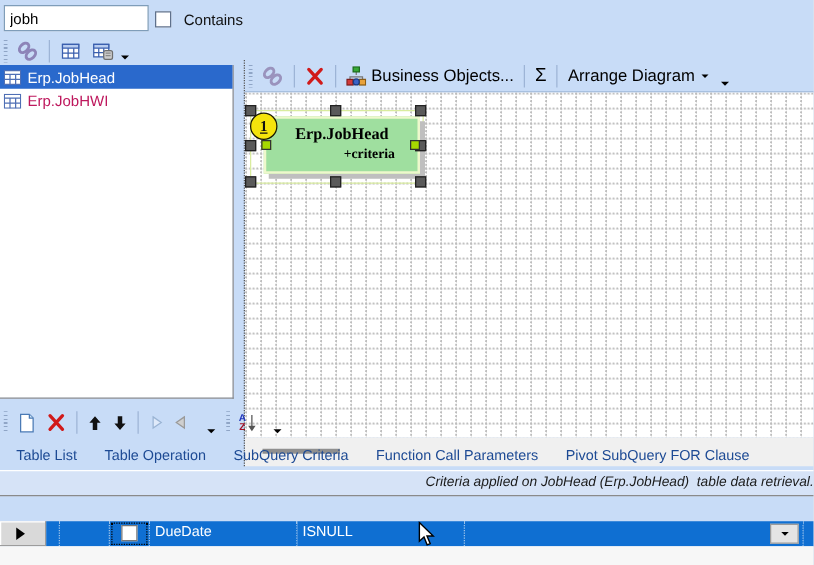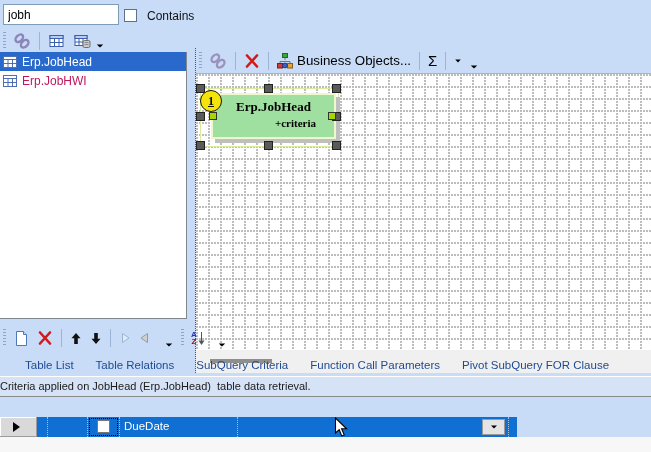--- a/index.html
+++ b/index.html
@@ -43,27 +43,27 @@
     font:bold 12px "Liberation Serif",serif;text-decoration:underline;z-index:5;}
   .handle{position:absolute;width:9px;height:9px;background:#5a5a5a;border:1px solid #222;box-sizing:border-box;z-index:4;}
   .conn{position:absolute;width:8px;height:8px;background:#a6d800;border:1px solid #333;box-sizing:border-box;z-index:4;}
   .hscroll{position:absolute;left:0;top:302px;width:455px;height:23px;background:#f0f0f0;}
   .hthumb{position:absolute;left:14px;top:9px;width:62px;height:4px;background:#8f8f8f;}
   
   .btoolbar{position:absolute;left:0;top:325px;width:651px;height:26px;display:flex;align-items:center;}
   .sort-icon{display:flex;align-items:center;}
   .sort-letters{display:flex;flex-direction:column;font:bold 8px "Liberation Sans",sans-serif;line-height:7px;}
   .sort-a{color:#2236bb;} .sort-z{color:#a31025;}
-  .tabbar{position:absolute;left:0;top:351px;width:651px;height:25px;display:flex;align-items:flex-end;padding-left:14px;box-sizing:border-box;}
+  .tabbar{position:absolute;left:0;top:351px;width:651px;height:25px;display:flex;align-items:flex-end;padding-left:2px;box-sizing:border-box;}
   .tab{height:21px;line-height:21px;padding:0 11px;color:#1d4a94;font-size:11.5px;white-space:nowrap;}
   .tab.active{background:#fff;border:1px solid #95a8c8;border-bottom:none;border-radius:3px 3px 0 0;
     height:24px;line-height:24px;z-index:2;}
   .infobar{position:absolute;left:0;top:376px;width:651px;height:21px;background:#d6e3f7;
     border-top:1px solid #fff;border-bottom:1px solid #8a8a8a;box-sizing:border-box;
-    text-align:left;line-height:19px;color:#1a1a1a;white-space:pre;}
+    text-align:right;line-height:19px;color:#1a1a1a;white-space:pre;font-style:italic;}
   .ghead{position:absolute;left:0;top:397px;width:651px;height:20px;display:flex;background:#d9d9d9;box-sizing:border-box;}
   .gh{box-sizing:border-box;border-right:1px solid #9c9c9c;border-bottom:1px solid #9c9c9c;
     box-shadow:inset 1px 1px 0 #fff;padding:3px 0 0 4px;color:#333;overflow:hidden;white-space:nowrap;}
   .grow{position:absolute;left:0;top:417px;width:651px;height:20px;display:flex;}
   .gsel{width:37px;background:#d9d9d9;border-right:1px solid #9c9c9c;border-bottom:1px solid #9c9c9c;
     box-shadow:inset 1px 1px 0 #fff;box-sizing:border-box;position:relative;}
   .row-arrow{position:absolute;left:13px;top:5px;width:0;height:0;
     border-top:5px solid rgba(0,0,0,0);border-bottom:5px solid rgba(0,0,0,0);border-left:7px solid #000;}
   .cell{background:#0f6fd2;color:#fff;border-right:1px dotted #9fc4ea;box-sizing:border-box;
     padding:3px 0 0 4px;font-size:11.5px;overflow:hidden;white-space:nowrap;position:relative;}
@@ -174,20 +174,21 @@
             </svg>
         </span>
         <span>Business Objects...</span>
       </button>
       <div class="tb-sep"></div>
       <button class="tb-btn">
         <span class="sigma">Σ</span>
       </button>
       <div class="tb-sep"></div>
       <button class="tb-btn">
+        <span>Arrange Diagram</span>
         <span class="dd-arrow" style="transform:scale(.7);"></span>
       </button>
       <span class="dd-arrow dd-small" style="margin-left:4px;"></span>
     </div>
 
     <div class="canvas">
       <div class="sel-rect"></div>
 
       <div class="handle" style="left:0;top:10px;"></div>
       <div class="handle" style="left:68px;top:10px;"></div>
@@ -272,40 +273,41 @@
           <path d="M4.5 1 V10" stroke="#555" fill="none"></path>
             <path d="M4.5 14 L1.5 9.5 H7.5 Z" fill="#555"></path>
           </svg>
       </span>
     </button>
     <span class="dd-arrow dd-small" style="margin-left:8px;"></span>
   </div>
 
   <div class="tabbar">
     <div class="tab">Table List</div>
-    <div class="tab">Table Relations</div>
+    <div class="tab">Table Operation</div>
     <div class="tab">SubQuery Criteria</div>
     <div class="tab">Function Call Parameters</div>
     <div class="tab">Pivot SubQuery FOR Clause</div>
   </div>
 
   <div class="infobar">Criteria applied on JobHead (Erp.JobHead)  table data retrieval.</div>
 
 
   <div class="grow">
     <div class="gsel">
       <div class="row-arrow"></div>
     </div>
     <div class="cell" style="width:11px;"></div>
     <div class="cell" style="width:40px;"></div>
     <div class="cell" style="width:32px;">
       <div class="not-focus"></div>
       <div class="cb-grid"></div>
     </div>
     <div class="cell" style="width:118px;">DueDate</div>
+    <div class="cell" style="width:134px;">ISNULL</div>
     <div class="cell" style="width:271px;">
       <span></span>
       <div class="combo-btn">
         <span class="dd-arrow" style="transform:scale(.75);"></span>
       </div>
     </div>
     <div class="cell" style="width:8px;border-right:none;"></div>
   </div>
 
   <div class="gbottom"></div>

